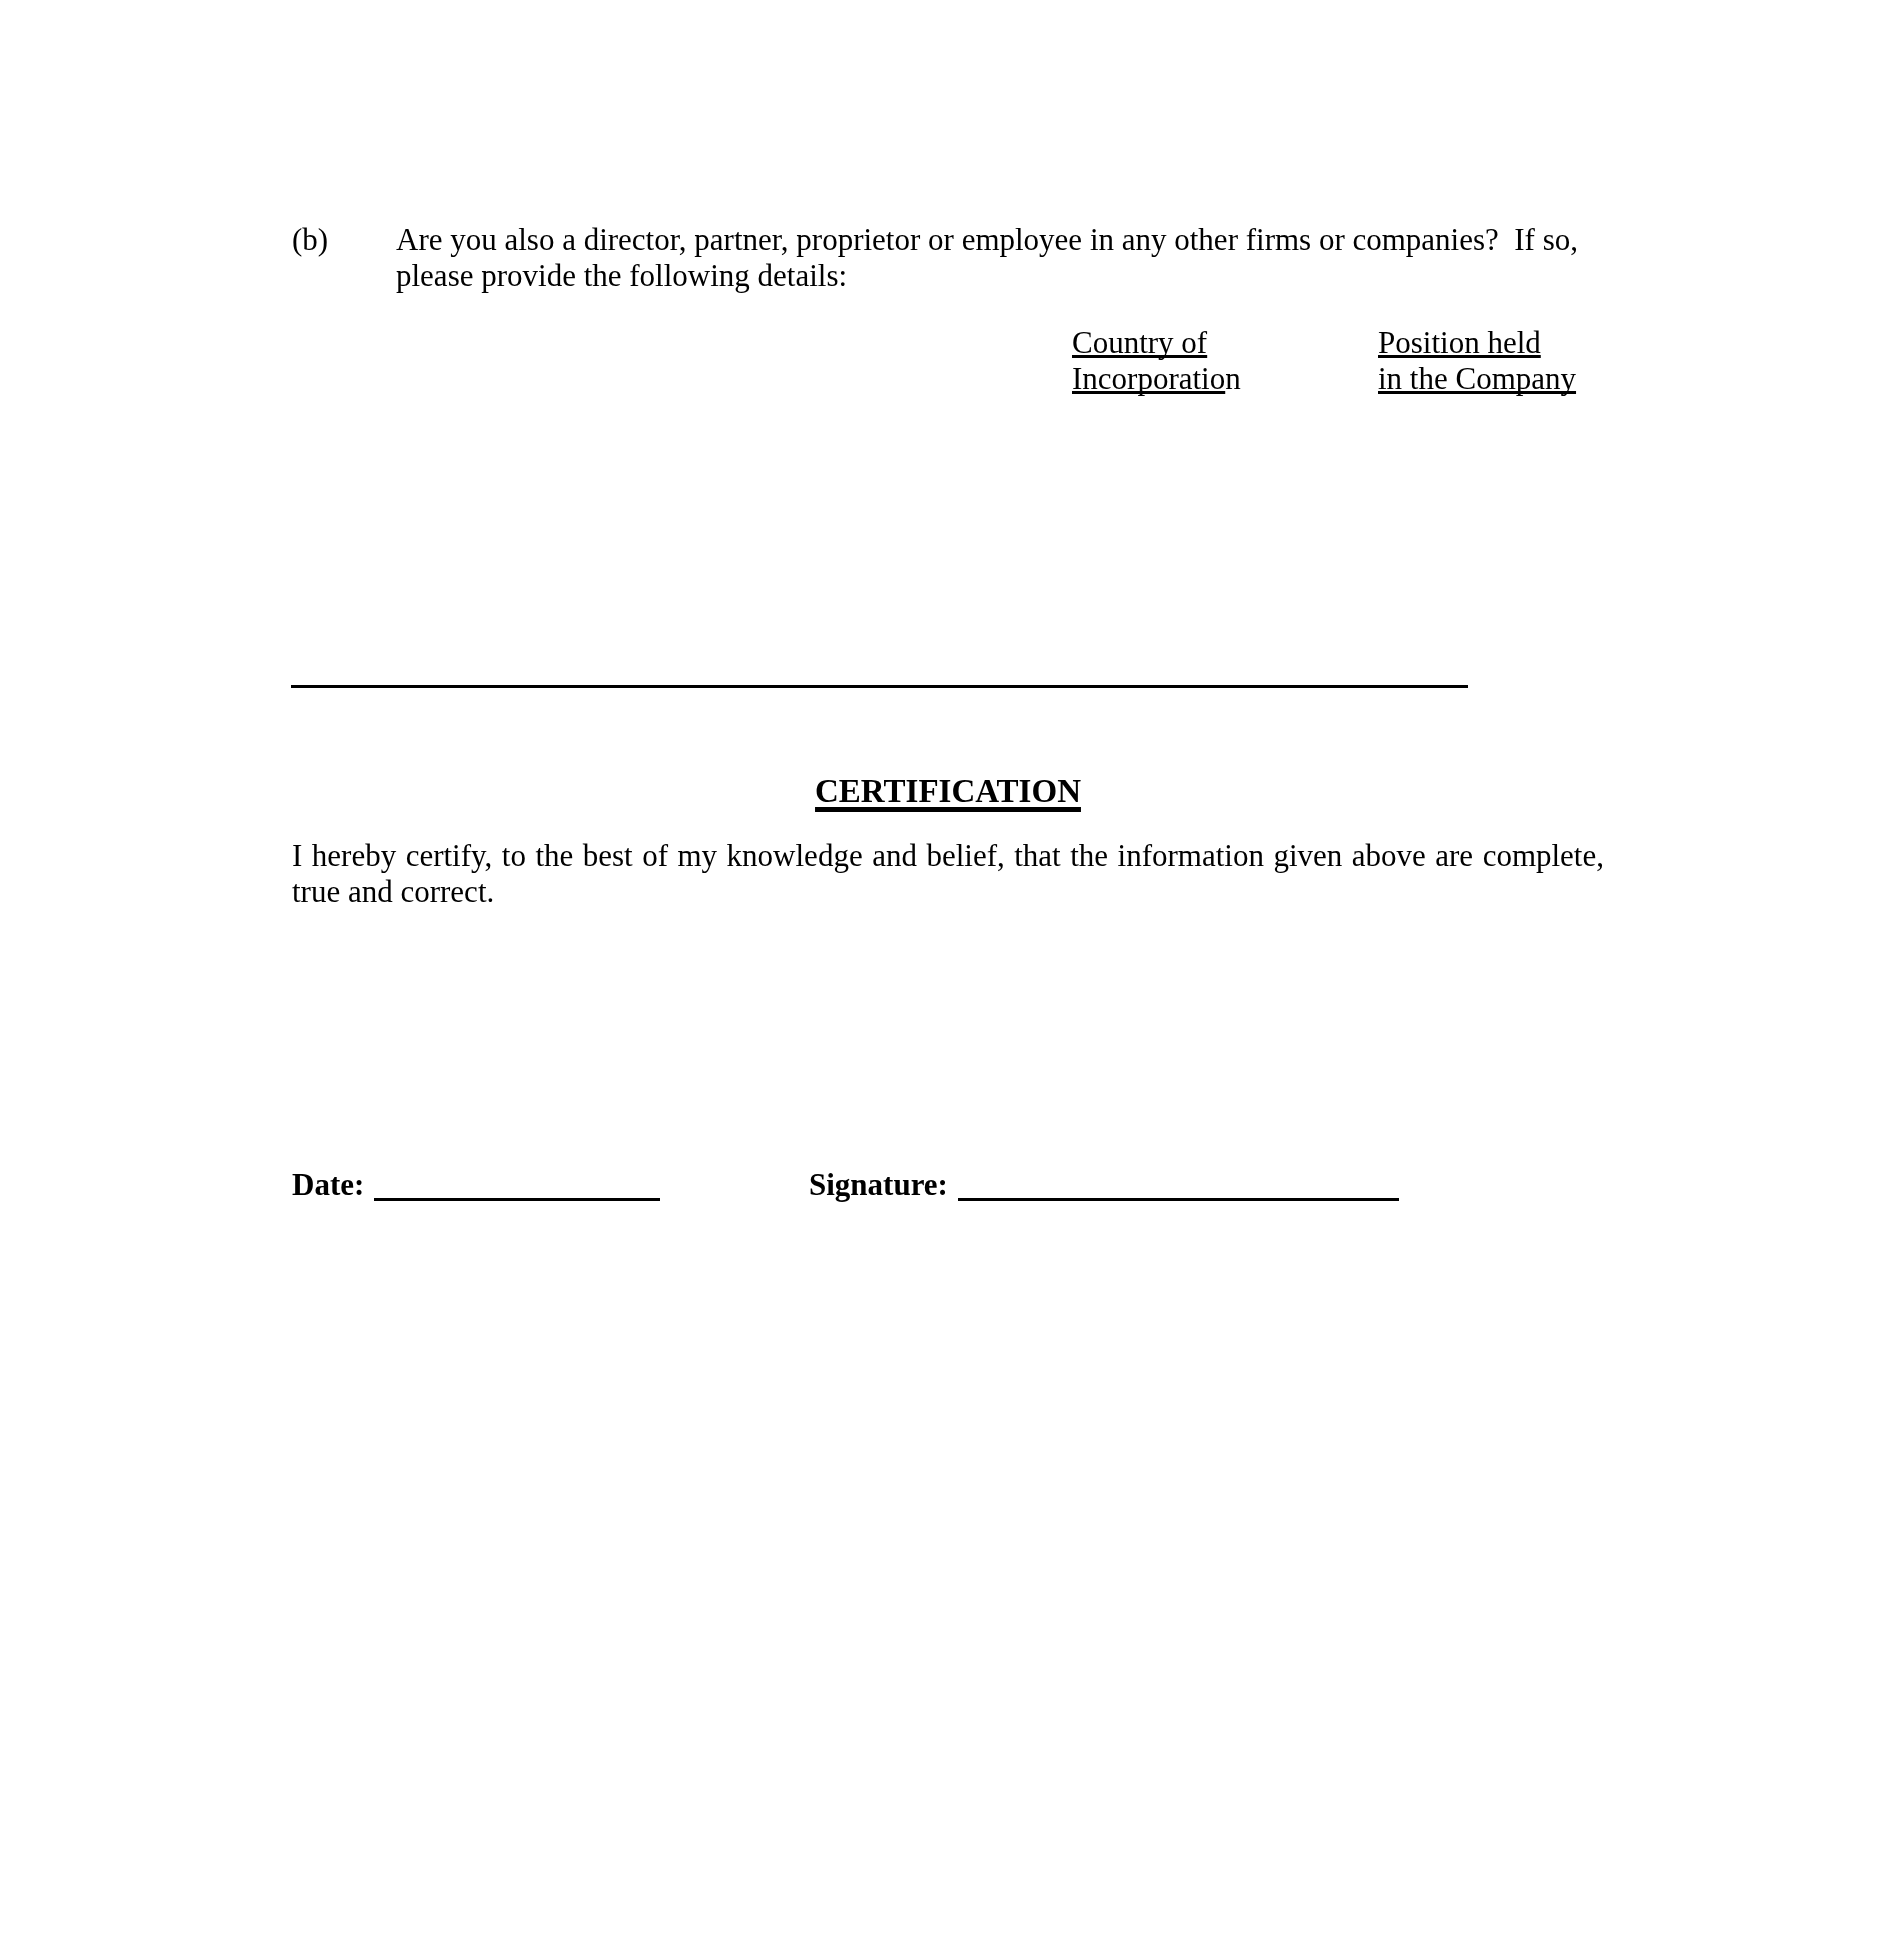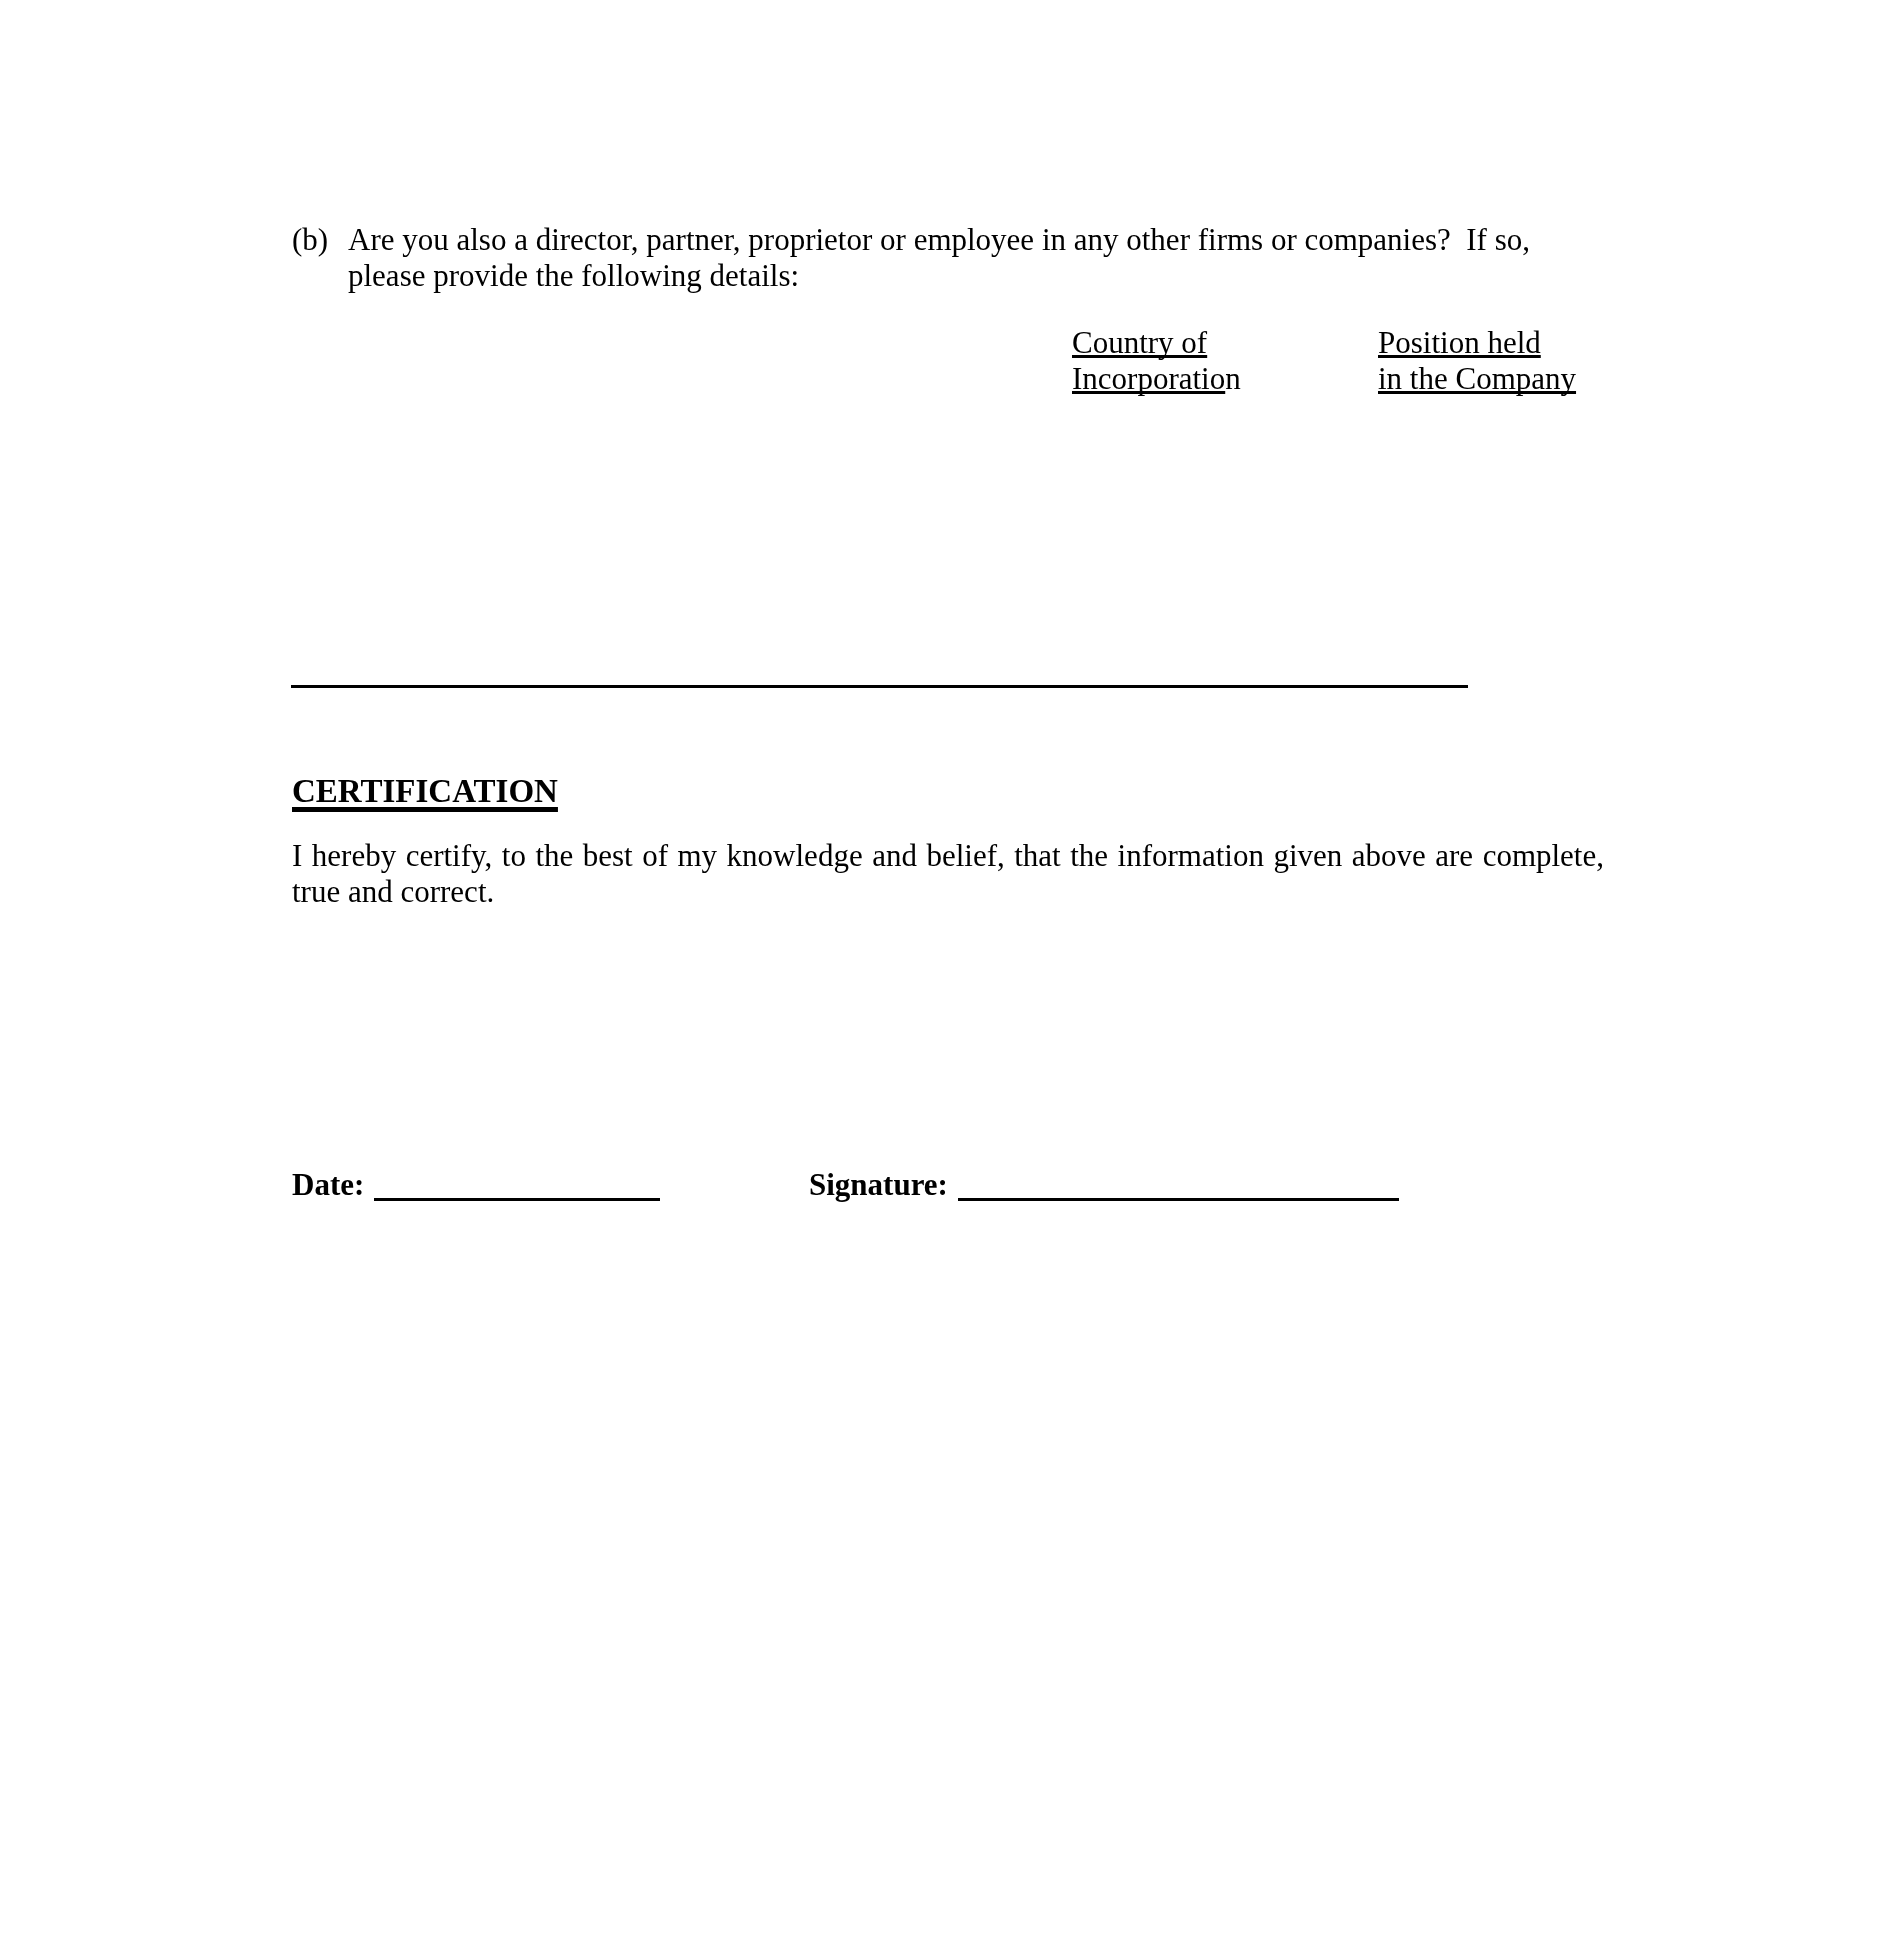--- a/index.html
+++ b/index.html
@@ -25,21 +25,21 @@
     top: 222px;
     left: 292px;
     width: 1324px;
   }
   #question .q-label {
     position: absolute;
     left: 0;
     top: 0;
   }
   #question .q-text {
-    margin-left: 56px;
+    margin-left: 104px;
     width: 1216px;
   }
 
   
   #col-headers {
     top: 325px;
     left: 0;
     width: 1896px;
     height: 74px;
   }
@@ -66,21 +66,21 @@
     width: 1177px;
     height: 3.1px;
     background: #000000;
   }
 
   
   #cert-title-wrap {
     top: 772px;
     left: 292px;
     width: 1312px;
-    text-align: left;
+    text-align: center;
     font-size: 33px;
     line-height: 39px;
     font-weight: bold;
   }
   #cert-title-wrap .u-bold {
     text-decoration: underline;
     text-decoration-thickness: 5px;
     text-underline-offset: 5px;
     text-decoration-skip-ink: none;
   }

